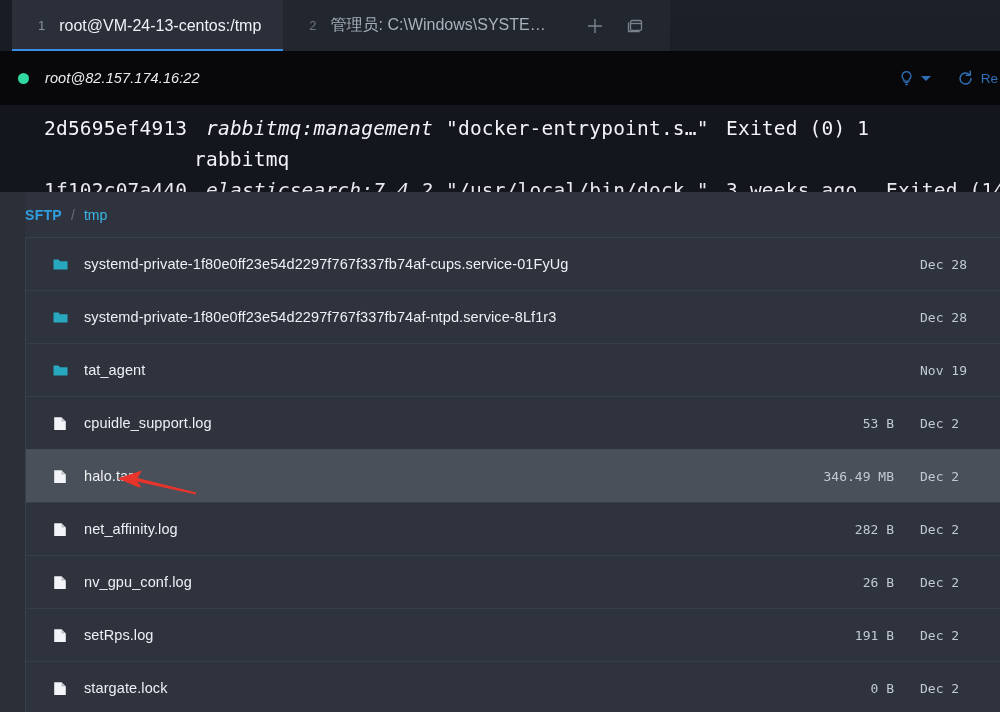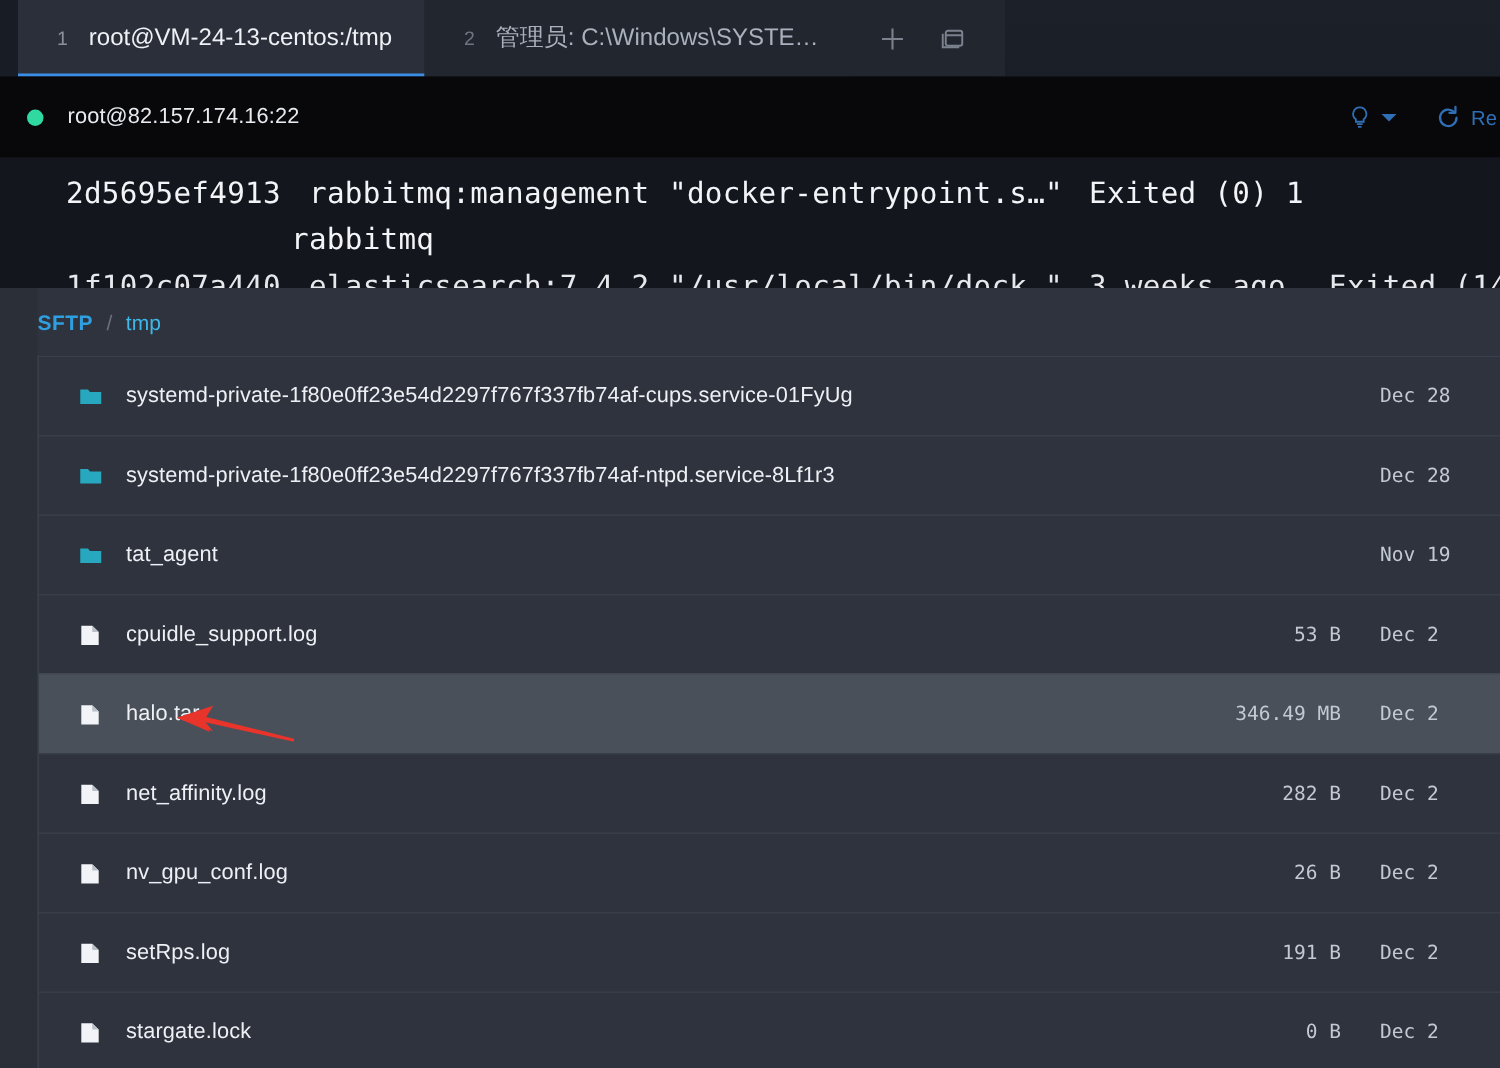--- a/index.html
+++ b/index.html
@@ -37,40 +37,40 @@
              color:#767d89; cursor:pointer; }
   .tabbar-fill { flex:1 1 auto; background:#22262f; }
   .tabbar-right { position:absolute; right:0; top:0; width:330px; height:51px;
                   background:linear-gradient(180deg,#1c2029 0%,#1a1e27 100%); }
 
   
   .connbar {
     position:absolute; left:0; top:51px; width:1000px; height:54px;
     background:#08080b; display:flex; align-items:center;
   }
-  .conn-left { display:flex; align-items:center; gap:16px; padding-left:18px; }
+  .conn-left { display:flex; align-items:center; gap:16px; padding-left:18px;font-style:italic; }
   .dot { width:11px; height:11px; border-radius:50%; background:#2fd9a0; }
   .conn-host { font-size:14.5px; color:#e8ebf0; letter-spacing:.1px; }
   .conn-right { margin-left:auto; display:flex; align-items:center; gap:26px; padding-right:2px;justify-content:center; }
   .conn-btn { display:flex; align-items:center; gap:7px; color:#2f6fb5; cursor:pointer; }
   .conn-btn .lbl { font-size:13.5px; color:#2f6fb5; white-space:nowrap; }
   .chev { width:0; height:0; border-left:5px solid transparent; border-right:5px solid transparent;
           border-top:5px solid #2f6fb5; }
 
   
   .term {
     position:absolute; left:0; top:105px; width:1000px; height:87px;
     background:#14161e; overflow:hidden;
     font-family:"DejaVu Sans Mono", monospace;
     font-size:19.5px; color:#f2f4f7; letter-spacing:.2px;
   }
   .term-row { display:flex; white-space:pre; line-height:31px;padding-left:28px; }
   .term-row.r1 { padding-top:8px; }
   .c-id   { width:178px; flex:0 0 178px; padding-left:16px; }
-  .c-img  { width:240px; flex:0 0 240px; }
+  .c-img  { width:240px; flex:0 0 240px;font-style:italic; }
   .c-cmd  { width:280px; flex:0 0 280px; }
   .c-when { width:160px; flex:0 0 160px; }
   .c-st   { flex:1 1 auto; }
   .term-cont { padding-left:194px; line-height:31px; white-space:pre; }
   .term-row.faded { opacity:.95; }
 
   
   .sftp {
     position:absolute; left:0; top:192px; width:1000px; height:520px;
     background:#2e333d;

